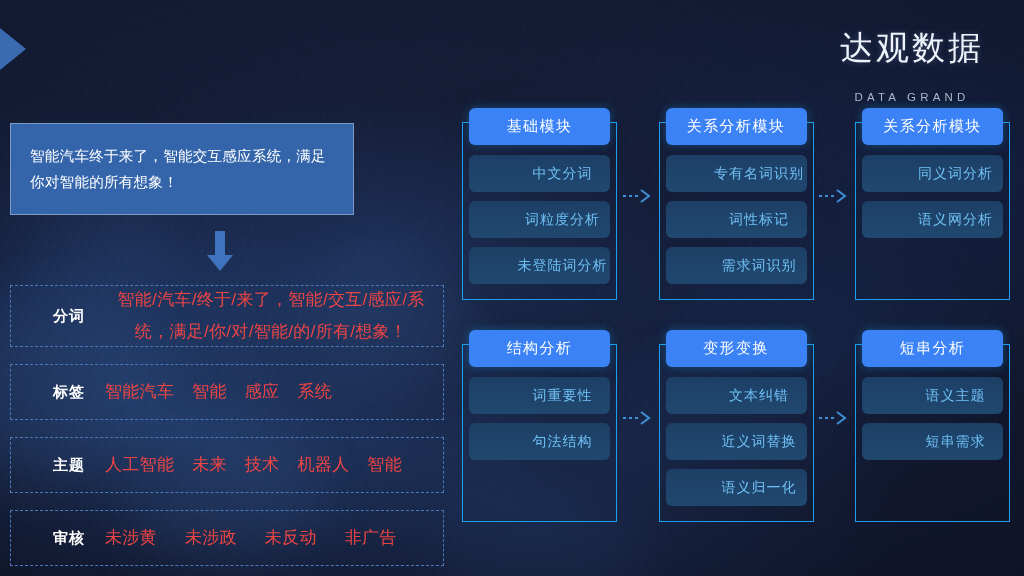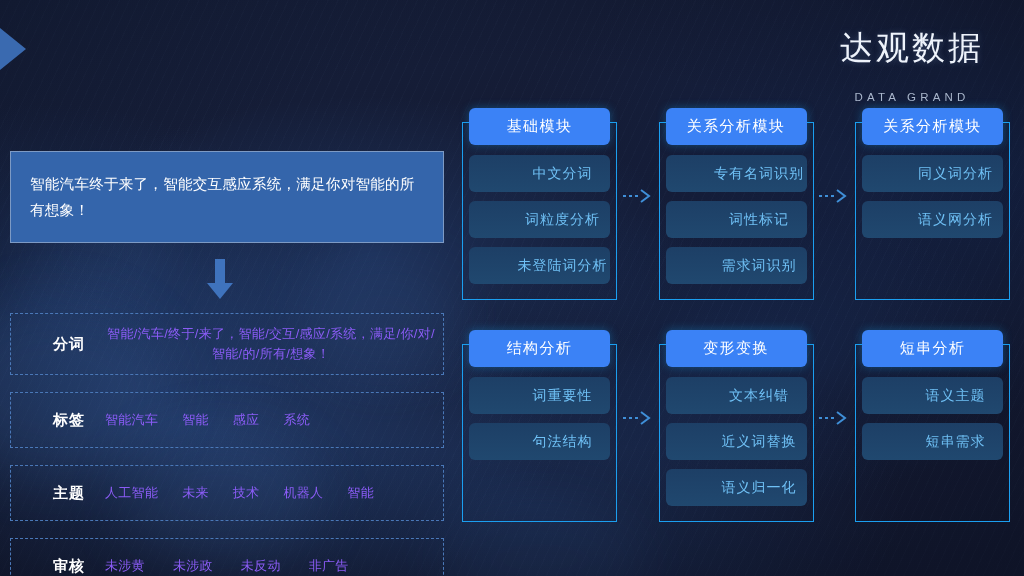--- a/index.html
+++ b/index.html
@@ -52,25 +52,25 @@
   }
   #logo .en {
     margin-top:20px; font-size:11.5px; letter-spacing:4.2px;
     color:#aab7cc;
   }
 
   
   #left-panel { position:absolute; left:10px; top:123px; width:434px; z-index:3; }
 
   #input-box {
-    width:434px; min-height:92px;
+    width:344px; min-height:92px;
     background:#3465ab;
     border:1px solid #7d9ac4;
     padding:14px 17px 14px 19px;
-    display:flex; align-items:center;margin-top:28px;
+    display:flex; align-items:center;
   }
   #input-box .txt {
     font-size:14.6px; line-height:26px; color:#ffffff; letter-spacing:.2px;
   }
 
   #arrow-down { margin:16px 0 0 0; height:44px; position:relative; }
   #arrow-down svg { position:absolute; left:195px; top:0; }
 
   #result-table { margin-top:10px; display:flex; flex-direction:column; gap:17px;text-align:center; }
   .res-row {
@@ -78,23 +78,23 @@
     height:56px;
     display:flex; align-items:center;
     padding:0 6px 0 22px;
   }
   .res-row.tall { height:62px; align-items:center; }
   .res-label {
     width:72px; flex:0 0 72px;
     font-size:15px; font-weight:bold; color:#ffffff; letter-spacing:1px;
   }
   .res-value {
-    font-size:13px; line-height:20px; color:#8b5cf6; letter-spacing:.3px;
-  }
-  .res-value .chips { display:flex; gap:24px; }
+    font-size:17px; line-height:32px; color:#ef4444; letter-spacing:.3px;
+  }
+  .res-value .chips { display:flex; gap:18px; }
   .res-value .chips.wide { gap:28px; }
 
   
   #module-grid {
     position:absolute; left:462px; top:108px; z-index:3;
     width:548px; height:412px;
     display:grid;
     grid-template-columns:155px 1fr 155px 1fr 155px;
     grid-template-rows:190px 1fr 190px;
     column-gap:0; row-gap:0;

